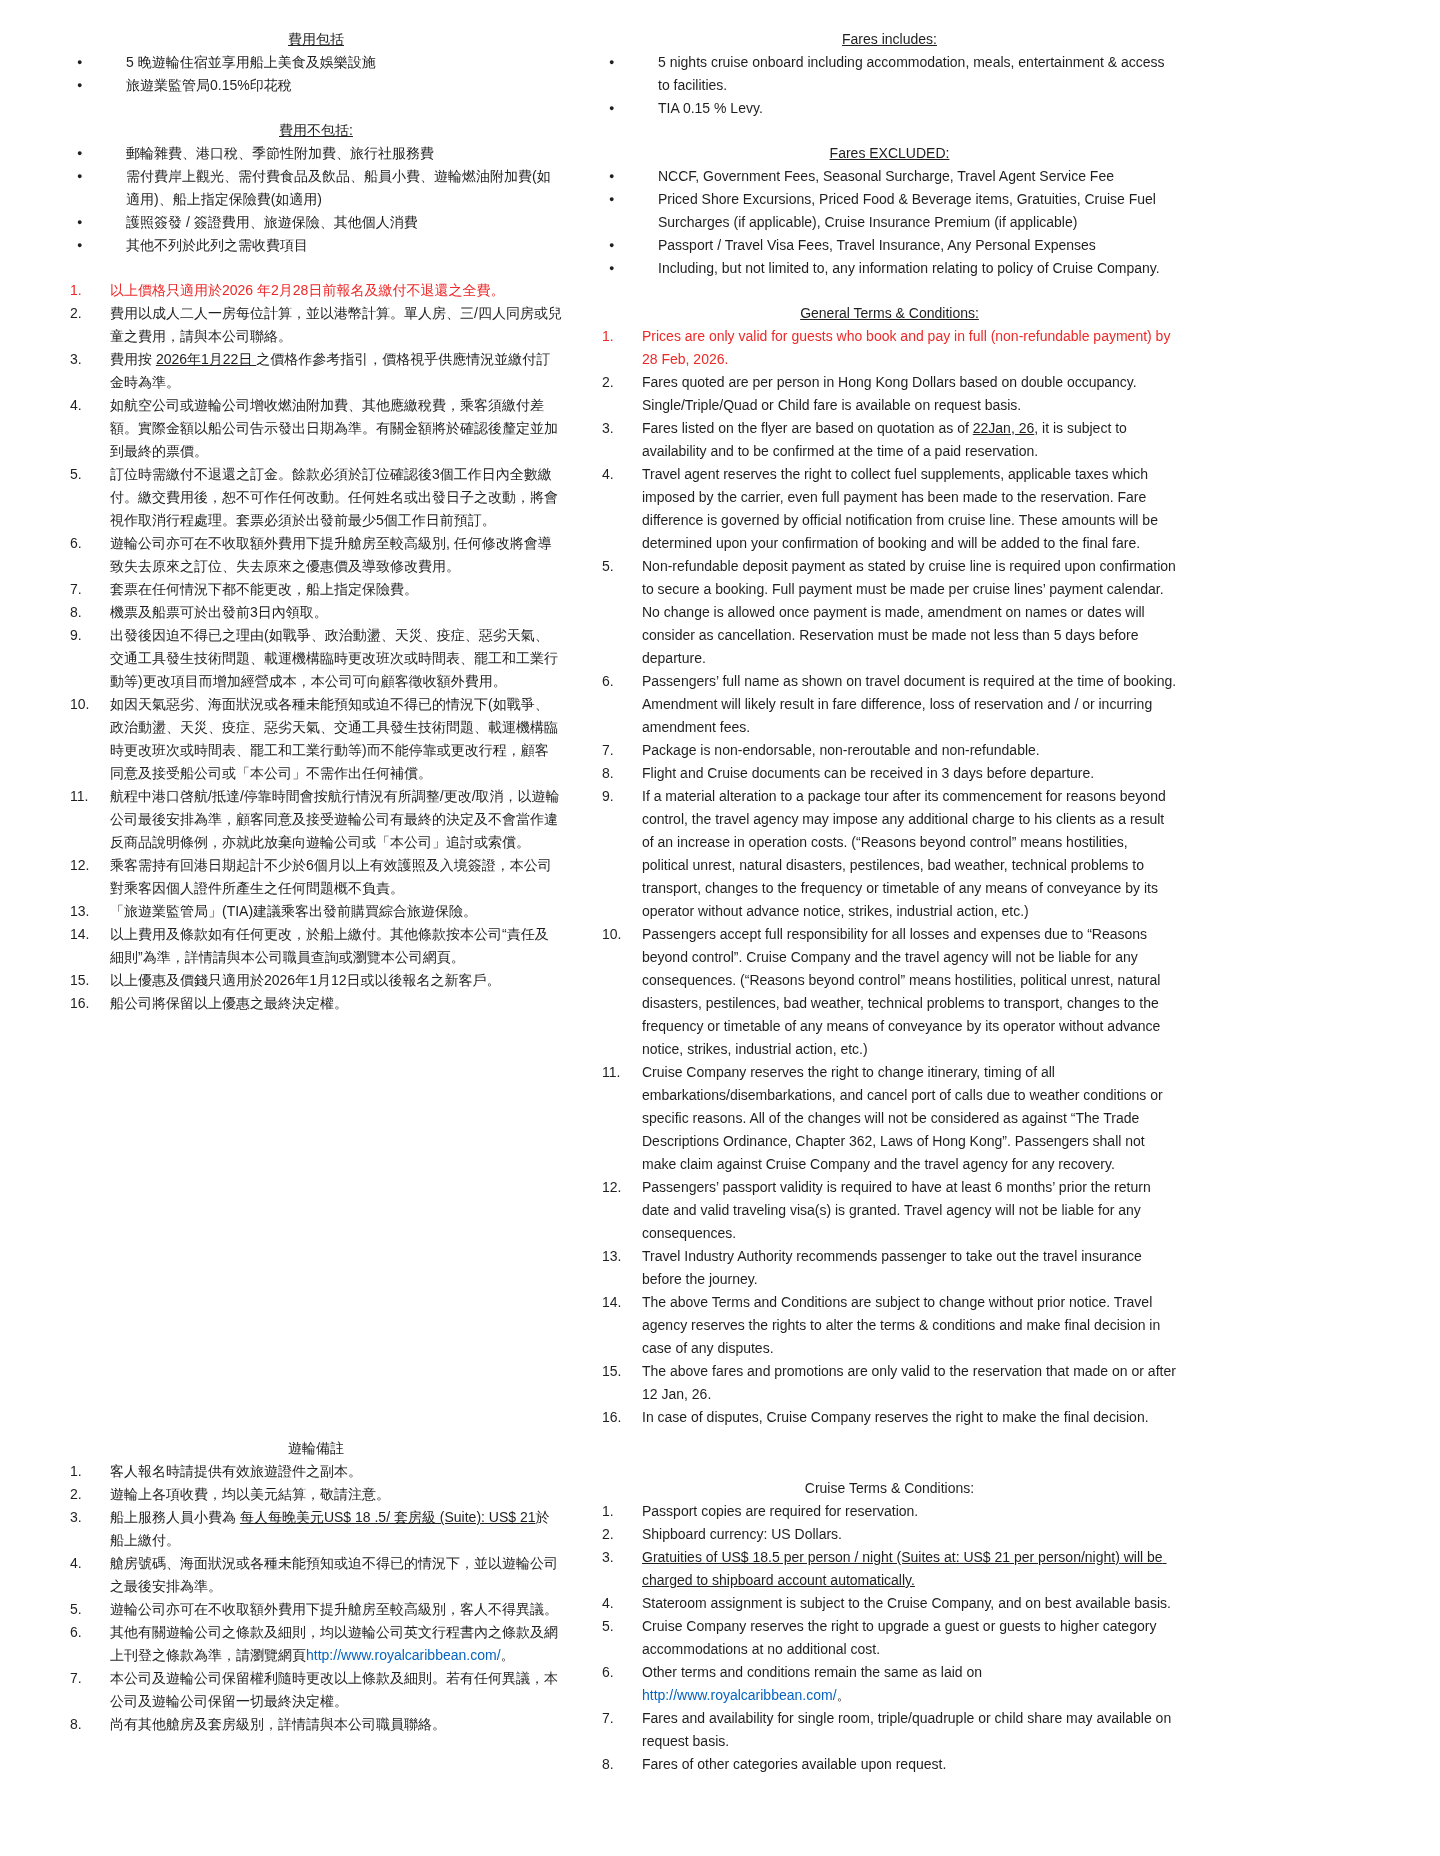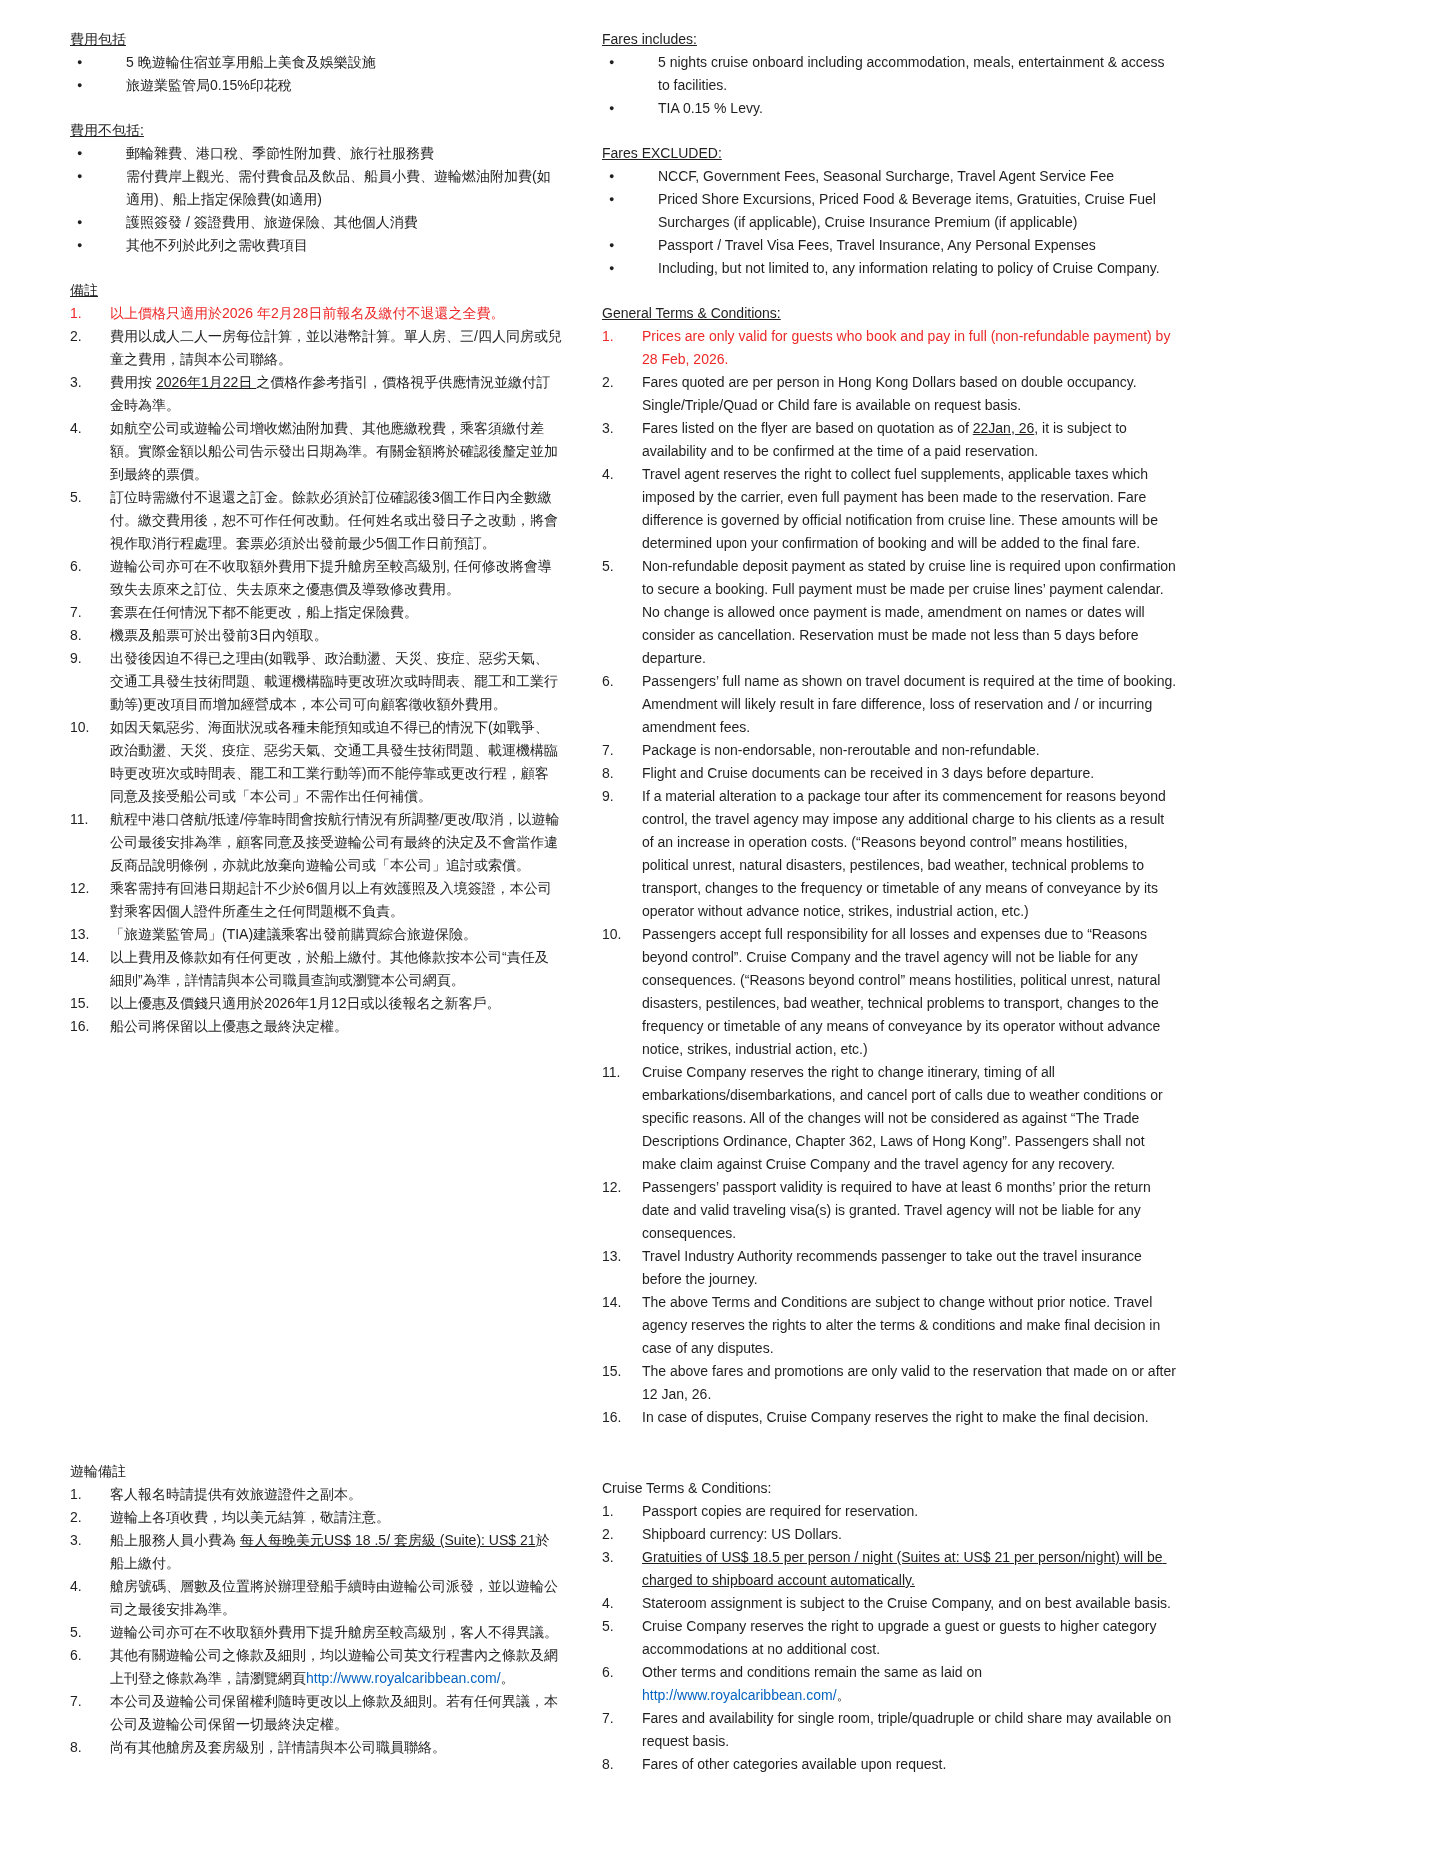--- a/index.html
+++ b/index.html
@@ -7,21 +7,21 @@
     width:1440px;min-height:1856px;
     font-family:"Liberation Sans","DejaVu Sans",sans-serif;
     color:#1f1f1f;
     font-size:14px;line-height:23px;
   }
   .page{display:flex;padding:28px 0 40px 70px;box-sizing:border-box;}
   .col{display:block;}
   .col.left{width:492px;margin-right:40px;flex:0 0 auto;}
   .col.right{width:575px;flex:0 0 auto;}
   section{margin:0 0 22px 0;}
-  .heading{white-space:pre-wrap;}
+  .heading{white-space:pre-wrap;text-align:center;}
   .heading.u{text-decoration:underline;}
   .row{display:flex;align-items:flex-start;}
   .marker{flex:0 0 40px;line-height:23px;}
   .marker.bul{flex:0 0 56px;font-size:9px;padding-left:7px;box-sizing:border-box;}
   .body{flex:1 1 auto;white-space:pre-wrap;}
   .b{font-weight:normal;}
   .u{text-decoration:underline;}
   .red{color:var(--red,#ed2828);}
   .link{color:var(--link,#0563c1);cursor:pointer;}
   .spacer{height:400px;}
@@ -62,21 +62,20 @@
             <span class="body"><span>護照簽發 / 簽證費用、旅遊保險、其他個人消費</span></span>
           </div>
           <div class="row">
             <span class="marker bul">●</span>
             <span class="body"><span>其他不列於此列之需收費項目</span></span>
           </div>
         </div>
     </section>
 
     <section>
-      <div class="heading u">備註</div>
       <div class="list">
           <div class="row">
             <span class="marker red">1.</span>
             <span class="body"><span class="red">以上價格只適用於2026 年2月28日前報名及繳付不退還之全費。</span></span>
           </div>
           <div class="row">
             <span class="marker">2.</span>
             <span class="body"><span>費用以成人二人一房每位計算，並以港幣計算。單人房、三/四人同房或兒童之費用，請與本公司聯絡。</span></span>
           </div>
           <div class="row">
@@ -150,21 +149,21 @@
           <div class="row">
             <span class="marker">2.</span>
             <span class="body"><span>遊輪上各項收費，均以美元結算，敬請注意。</span></span>
           </div>
           <div class="row">
             <span class="marker">3.</span>
             <span class="body"><span>船上服務人員小費為 </span><span class="b u">每人每晚美元US$ 18 .5/ 套房級 (Suite): US$ 21</span><span>於船上繳付。</span></span>
           </div>
           <div class="row">
             <span class="marker">4.</span>
-            <span class="body"><span>艙房號碼、層數及位置將於辦理登船手續時由遊輪公司派發，並以遊輪公司之最後安排為準。</span></span>
+            <span class="body"><span>艙房號碼、海面狀況或各種未能預知或迫不得已的情況下，並以遊輪公司之最後安排為準。</span></span>
           </div>
           <div class="row">
             <span class="marker">5.</span>
             <span class="body"><span>遊輪公司亦可在不收取額外費用下提升艙房至較高級別，客人不得異議。</span></span>
           </div>
           <div class="row">
             <span class="marker">6.</span>
             <span class="body"><span>其他有關遊輪公司之條款及細則，均以遊輪公司英文行程書內之條款及網上刊登之條款為準，請瀏覽網頁</span><span class="link">http://www.royalcaribbean.com/</span><span>。</span></span>
           </div>
           <div class="row">

